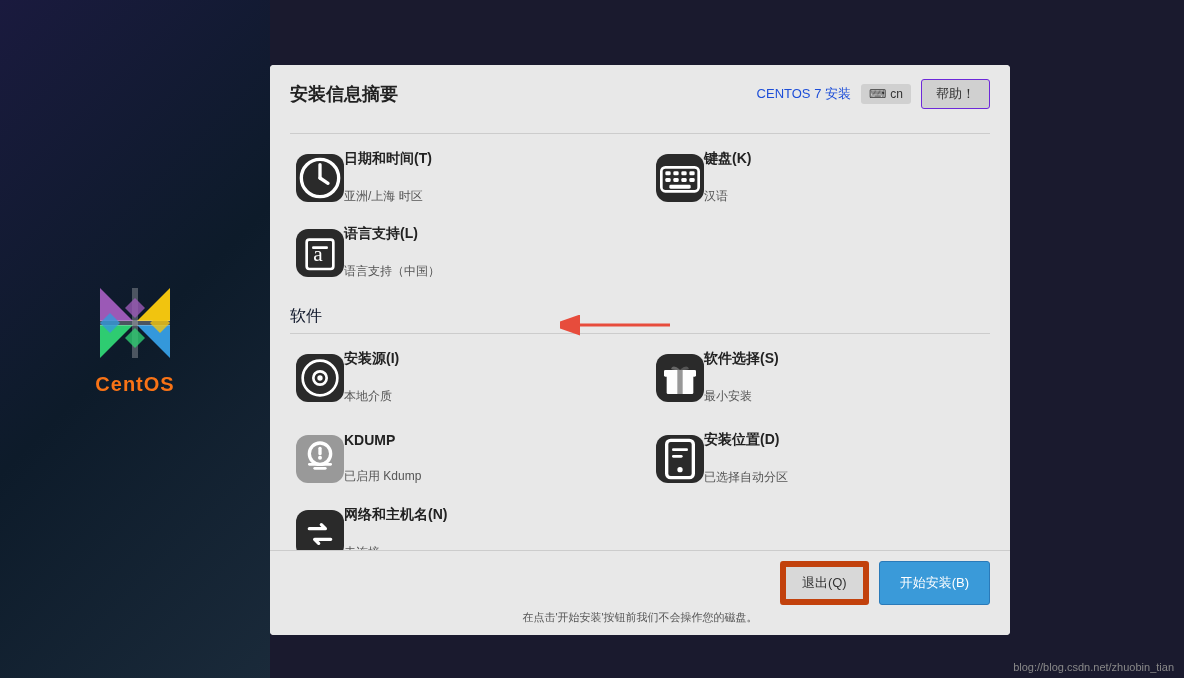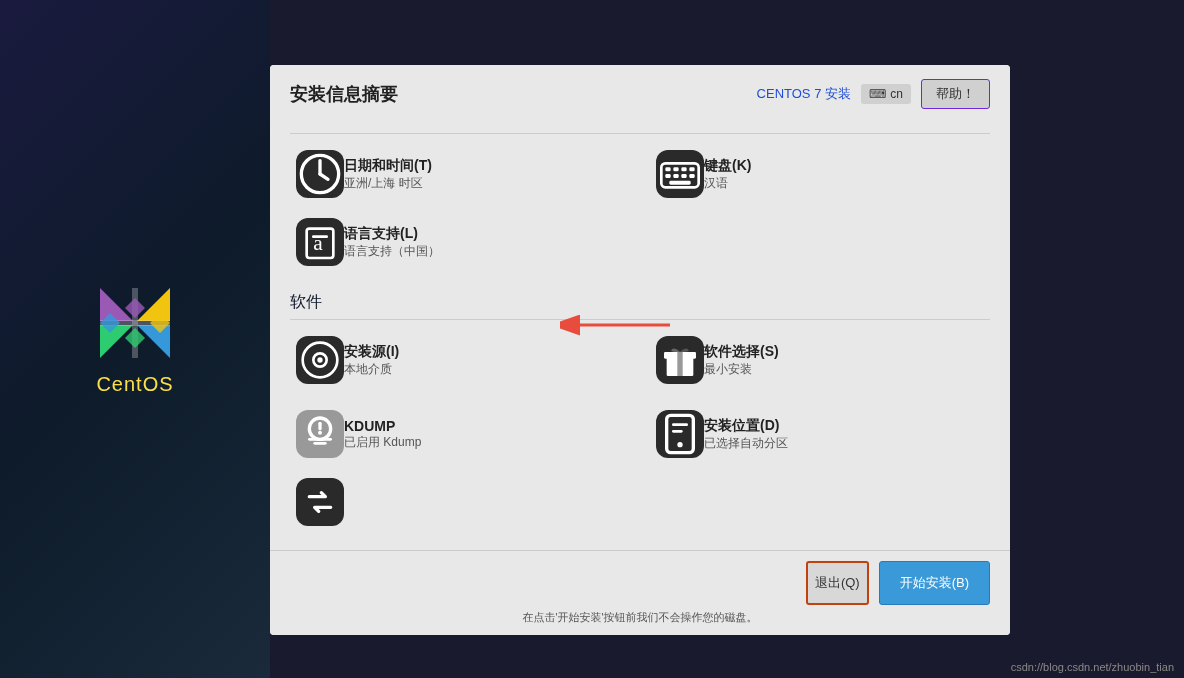--- a/index.html
+++ b/index.html
@@ -35,23 +35,23 @@
       justify-content: center;
     }
 
     .centos-logo {
       width: 80px;
       height: 80px;
       margin-bottom: 10px;
     }
 
     .centos-text {
-      color: #fde047;
+      color: #f97316;
       font-size: 20px;
-      font-weight: normal;
+      font-weight: bold;
       letter-spacing: 1px;
     }
 
     
     .main-panel {
       position: absolute;
       left: 270px; top: 65px;
       width: 740px;
       height: 570px;
       background: #e8e8e8;
@@ -160,20 +160,21 @@
 
     .item-title {
       font-size: 14px;
       font-weight: bold;
       color: #222;
     }
 
     .item-subtitle {
       font-size: 12px;
       color: #555;
+      margin-top: 20px;
     }
 
     
     .panel-footer {
       position: absolute;
       bottom: 0;
       left: 0;
       right: 0;
       background: #e8e8e8;
       padding: 10px 20px;
@@ -182,23 +183,23 @@
 
     .footer-buttons {
       display: flex;
       justify-content: flex-end;
       gap: 10px;
       margin-bottom: 5px;
     }
 
     .btn-exit {
       background: #d8d8d8;
-      border: 2px solid #c2410c;
+      border: 6px solid #c2410c;
       border-radius: 3px;
-      padding: 7px 7px;
+      padding: 7px 16px;
       font-size: 13px;
       color: #333;
       cursor: pointer;
     }
 
     .btn-start {
       background: #3a9ad9;
       border: 1px solid #2a7ab9;
       border-radius: 3px;
       padding: 12px 20px;
@@ -426,20 +427,24 @@
       <div class="item-row">
         <div class="item-icon">
           <div class="icon-black-rounded">
             <svg viewBox="0 0 36 36" width="32" height="32" fill="white">
 
               <path d="M10 14 L22 14 L19 11" stroke="white" stroke-width="2.5" fill="none" stroke-linecap="round" stroke-linejoin="round"></path>
               <path d="M26 22 L14 22 L17 25" stroke="white" stroke-width="2.5" fill="none" stroke-linecap="round" stroke-linejoin="round"></path>
             </svg>
           </div>
         </div>
+        <div class="item-text">
+          <span class="item-title">网络和主机名(N)</span>
+          <span class="item-subtitle">未连接</span>
+        </div>
       </div>
 
     </div>
   </div>
 
   <div class="panel-footer">
     <div class="footer-buttons">
       <button class="btn-exit">退出(Q)</button>
       <button class="btn-start">开始安装(B)</button>
     </div>
@@ -449,13 +454,13 @@
 
 <svg style="position:absolute; left:560px; top:295px; z-index:30; pointer-events:none;" width="120" height="60">
   <defs>
     <marker id="arrowhead" markerWidth="10" markerHeight="7" refX="0" refY="3.5" orient="auto">
       <polygon points="0 0, 10 3.5, 0 7" fill="#e74c3c"></polygon>
     </marker>
   </defs>
   <line x1="110" y1="30" x2="20" y2="30" stroke="#e74c3c" stroke-width="3" marker-end="url(#arrowhead)"></line>
 </svg>
 
-<div class="url-bar">csdn://blog.csdn.net/zhuobin_tian</div>
+<div class="url-bar">blog://blog.csdn.net/zhuobin_tian</div>
 
 </body></html>

